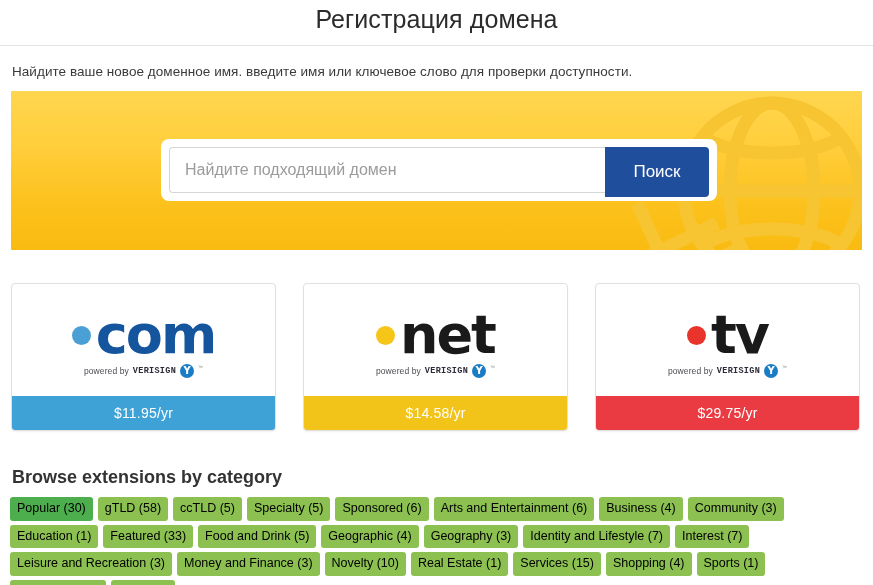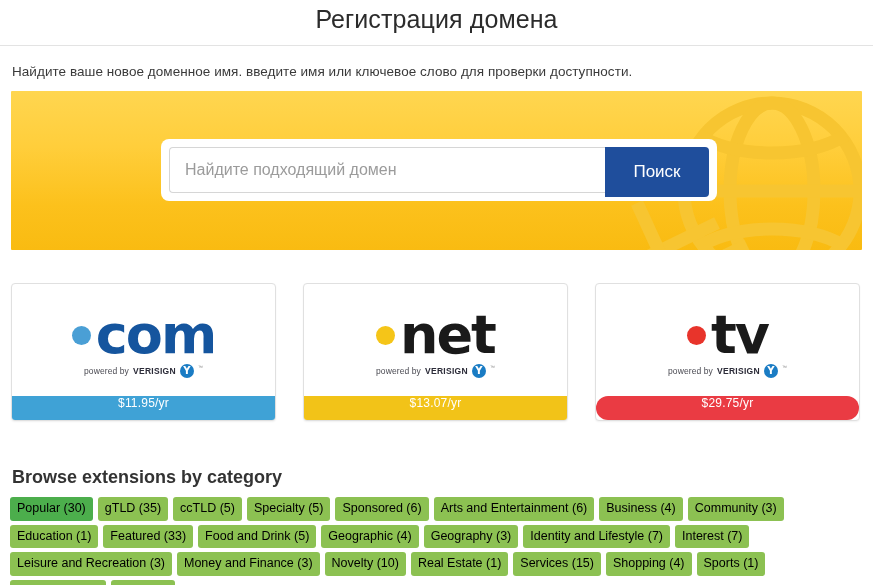--- a/index.html
+++ b/index.html
@@ -126,36 +126,36 @@
   .verisign {
     display: flex;
     align-items: center;
     gap: 4px;
     margin-top: 2px;
     font-size: 8.5px;
     color: #4a4a52;
     font-family: "Liberation Sans", sans-serif;
   }
   .verisign .pb { font-weight: 400; letter-spacing: 0.1px; }
-  .verisign .vs { font-weight: bold; letter-spacing: 0.3px; color: #2b2b38; }
+  .verisign .vs { font-weight: bold; letter-spacing: 0.3px; color: #2b2b38; font-family: Liberation Mono, monospace; }
   .vs-badge {
     width: 14px; height: 14px; border-radius: 50%;
     background: #1a7cc4;
     display: inline-flex; align-items: center; justify-content: center;
     color: #fff; font-size: 10px; font-weight: bold; line-height: 1;
     font-family: "DejaVu Sans", sans-serif;
   }
   .vs-tm { font-size: 5px; color: #8a8a8a; align-self: flex-start; }
   .price-bar {
-    height: 24px;
-    display: flex;
-    align-items: flex-start;
+    height: 34px;
+    display: flex;
+    align-items: center;
     justify-content: center;
     color: #fff;
-    font-size: 12px;
+    font-size: 14px;
     letter-spacing: 0.2px;
   }
 
   
   .cat-heading {
     position: absolute;
     left: 12px;
     top: 467px;
     font-size: 18px;
     font-weight: 700;
@@ -240,48 +240,48 @@
           <span class="tld-text" style="font-size:54px;color:#1a1a1a;">net</span>
         </div>
         <div class="verisign">
           <span class="pb">powered by</span>
           <span class="vs">VERISIGN</span>
           <span class="vs-badge">Y</span>
           <span class="vs-tm">™</span>
         </div>
       </div>
       <div class="price-bar" style="background:#f2c318;">
-        <span>$13.07/yr</span>
+        <span>$14.58/yr</span>
       </div>
     </div>
 
     <div class="card">
       <div class="card-logo">
         <div class="tld-row">
           <span class="tld-dot" style="width:19px;height:19px;background:#e8342b;margin-right:5px;"></span>
           <span class="tld-text" style="font-size:54px;color:#1a1a1a;">tv</span>
         </div>
         <div class="verisign">
           <span class="pb">powered by</span>
           <span class="vs">VERISIGN</span>
           <span class="vs-badge">Y</span>
           <span class="vs-tm">™</span>
         </div>
       </div>
-      <div class="price-bar" style="background:#ea3b43;border-radius:14px;">
+      <div class="price-bar" style="background:#ea3b43;">
         <span>$29.75/yr</span>
       </div>
     </div>
 
   </div>
 
   <h2 class="cat-heading">Browse extensions by category</h2>
   <div class="tags" id="tag-list">
       <span class="tag active">Popular (30)</span>
-      <span class="tag">gTLD (35)</span>
+      <span class="tag">gTLD (58)</span>
       <span class="tag">ccTLD (5)</span>
       <span class="tag">Specialty (5)</span>
       <span class="tag">Sponsored (6)</span>
       <span class="tag">Arts and Entertainment (6)</span>
       <span class="tag">Business (4)</span>
       <span class="tag">Community (3)</span>
       <span class="tag">Education (1)</span>
       <span class="tag">Featured (33)</span>
       <span class="tag">Food and Drink (5)</span>
       <span class="tag">Geographic (4)</span>

